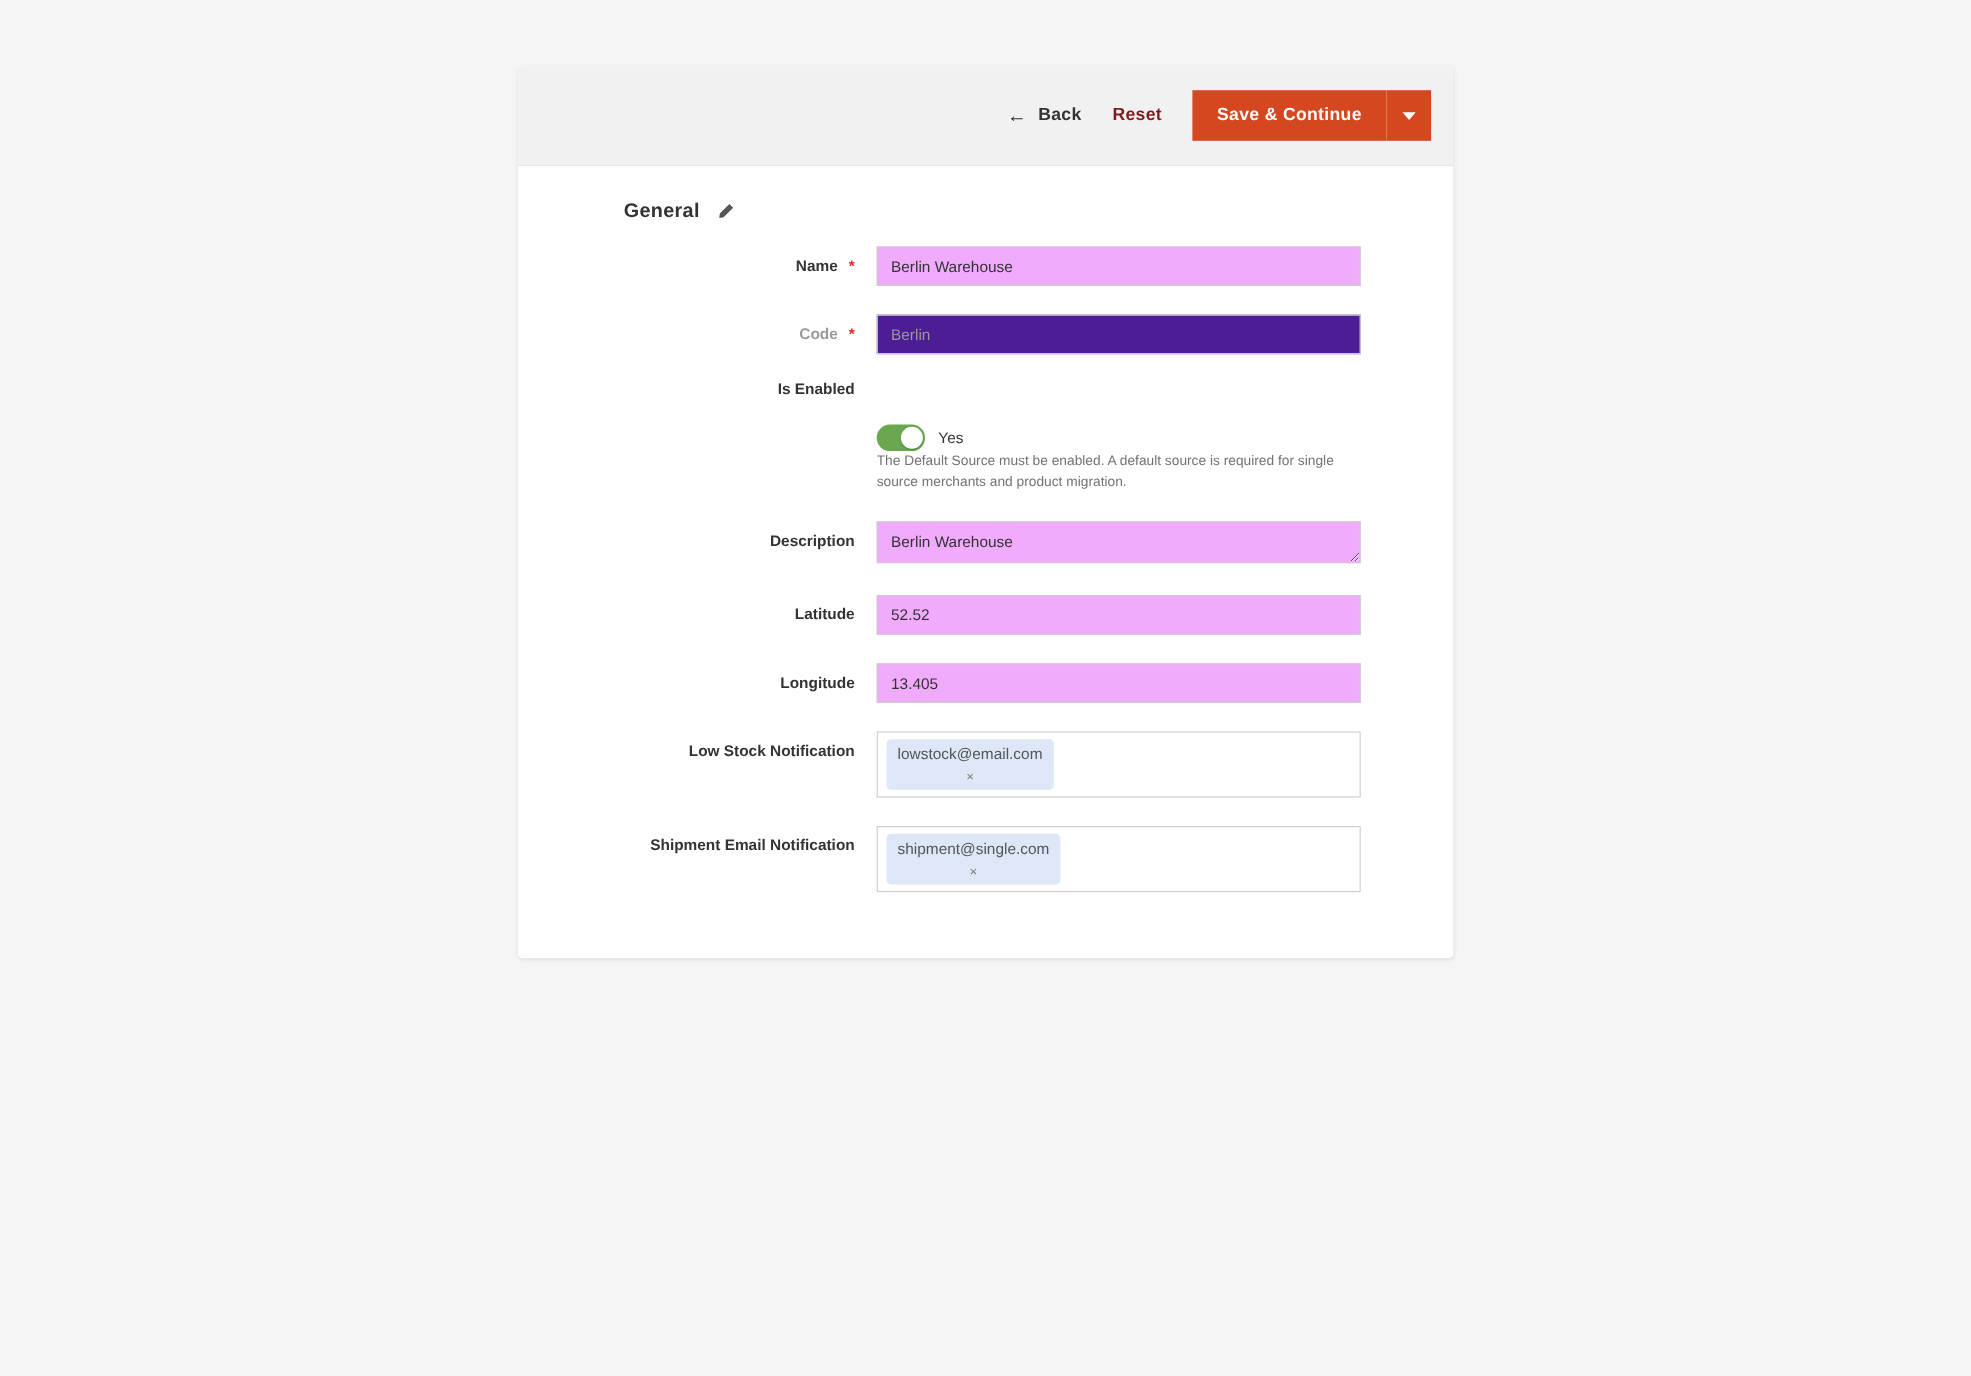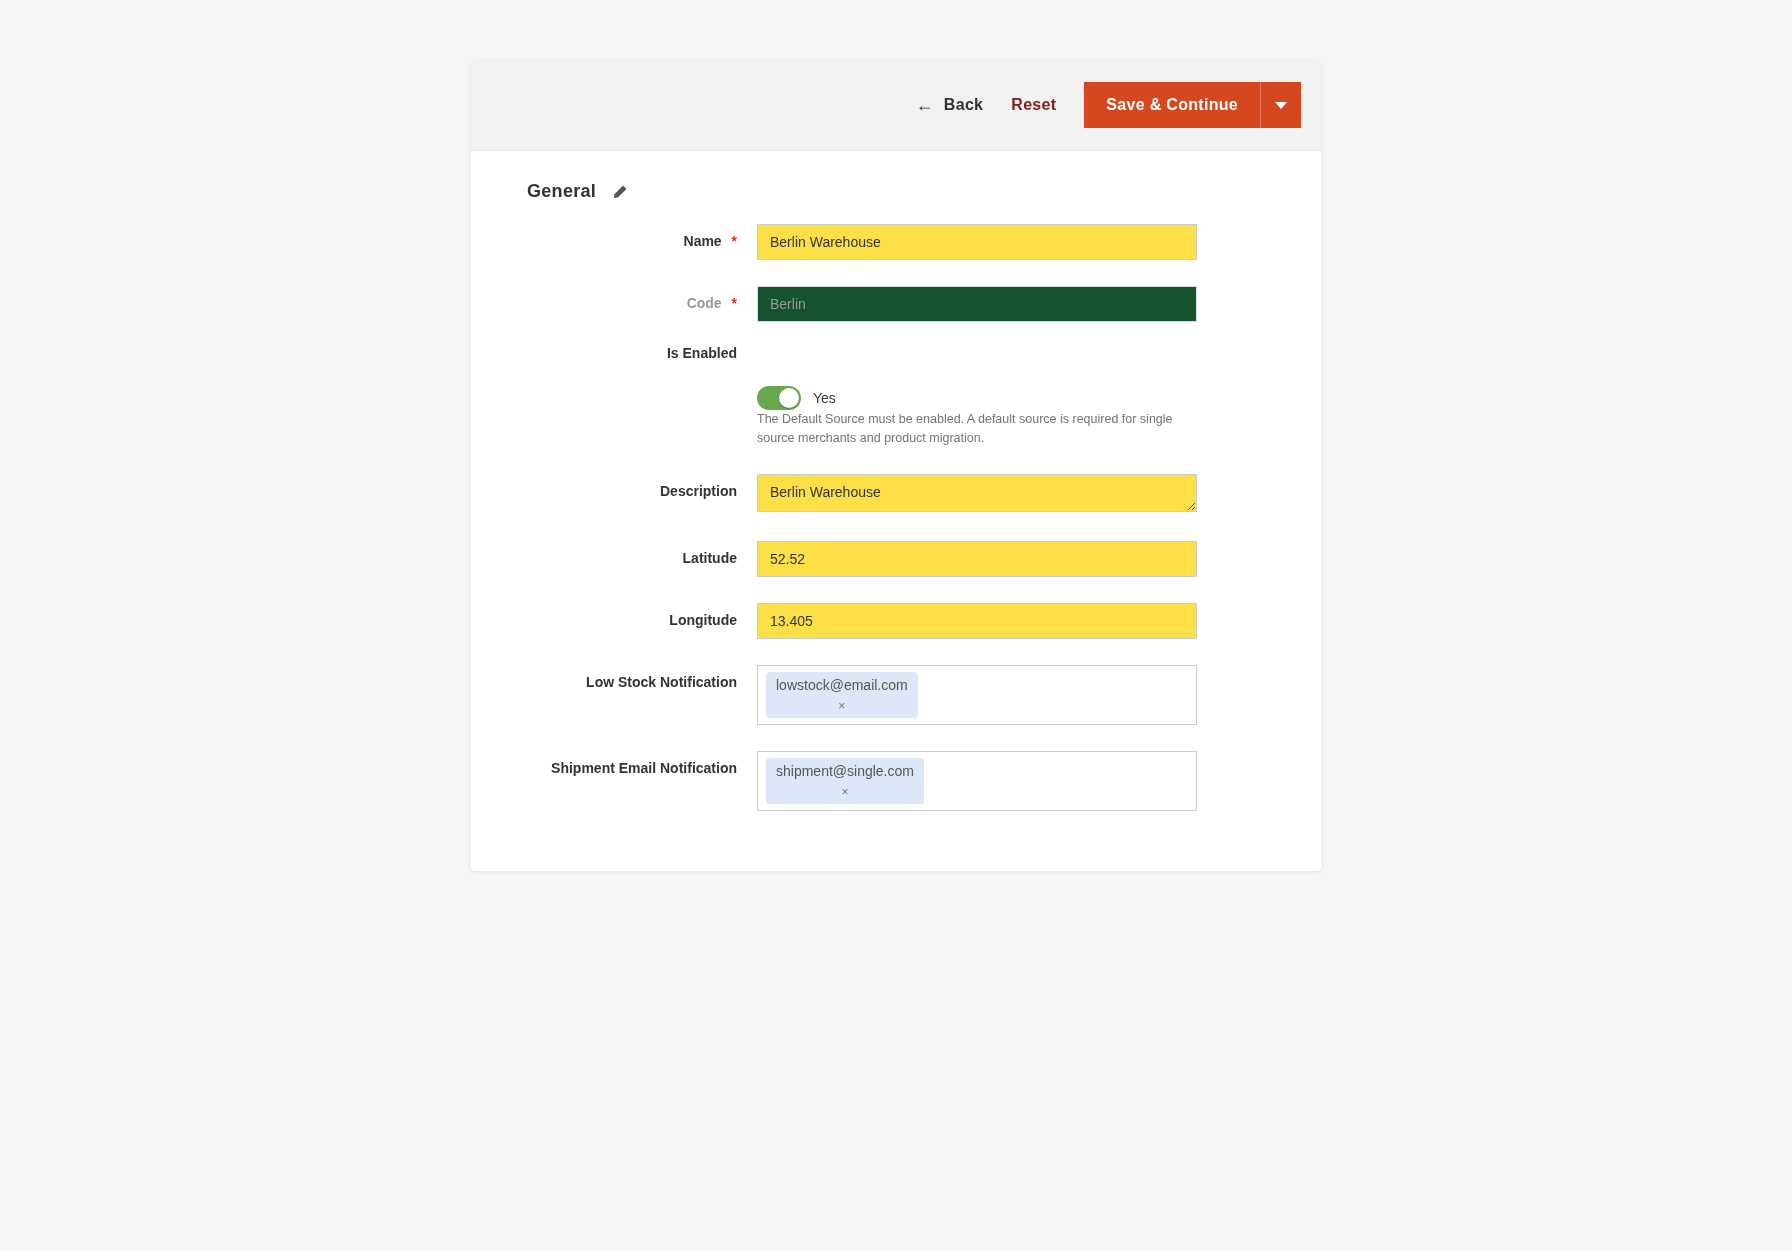--- a/index.html
+++ b/index.html
@@ -78,21 +78,21 @@
     justify-content: center;
   }
   .caret-down {
     width: 0; height: 0;
     border-left: 6px solid transparent;
     border-right: 6px solid transparent;
     border-top: 7px solid #fff;
   }
 
   .section {
-    padding: 30px 70px 10px 56px;
+    padding: 30px 70px 10px 96px;
   }
   .section-title {
     display: flex;
     align-items: center;
     gap: 16px;
     font-size: 18px;
     font-weight: 600;
     color: #333;
     margin-bottom: 22px;
     letter-spacing: 0.3px;
@@ -126,25 +126,25 @@
   .field-col {
     flex: 1;
     max-width: 440px;
   }
   .text-input, .textarea {
     width: 100%;
     border: 1px solid #ccc;
     padding: 9px 12px;
     font-size: 14px;
     color: #333;
-    background: #fde047;
+    background: #f0abfc;
     font-family: inherit;
   }
   .text-input.disabled {
-    background: #14532d;
+    background: #4c1d95;
     color: #999;
     border-color: #ddd;
   }
   .textarea {
     resize: both;
     min-height: 38px;
   }
   .help-text {
     font-size: 12.5px;
     color: #737373;

